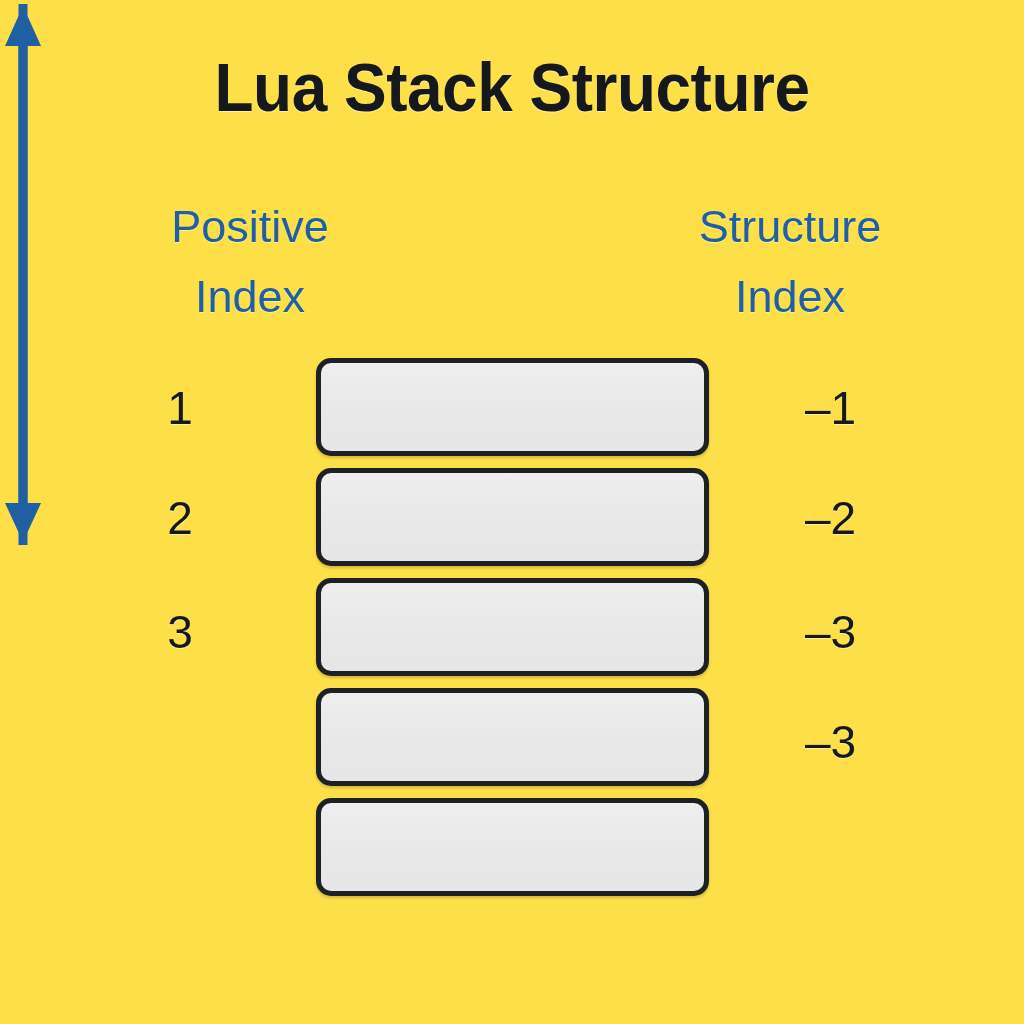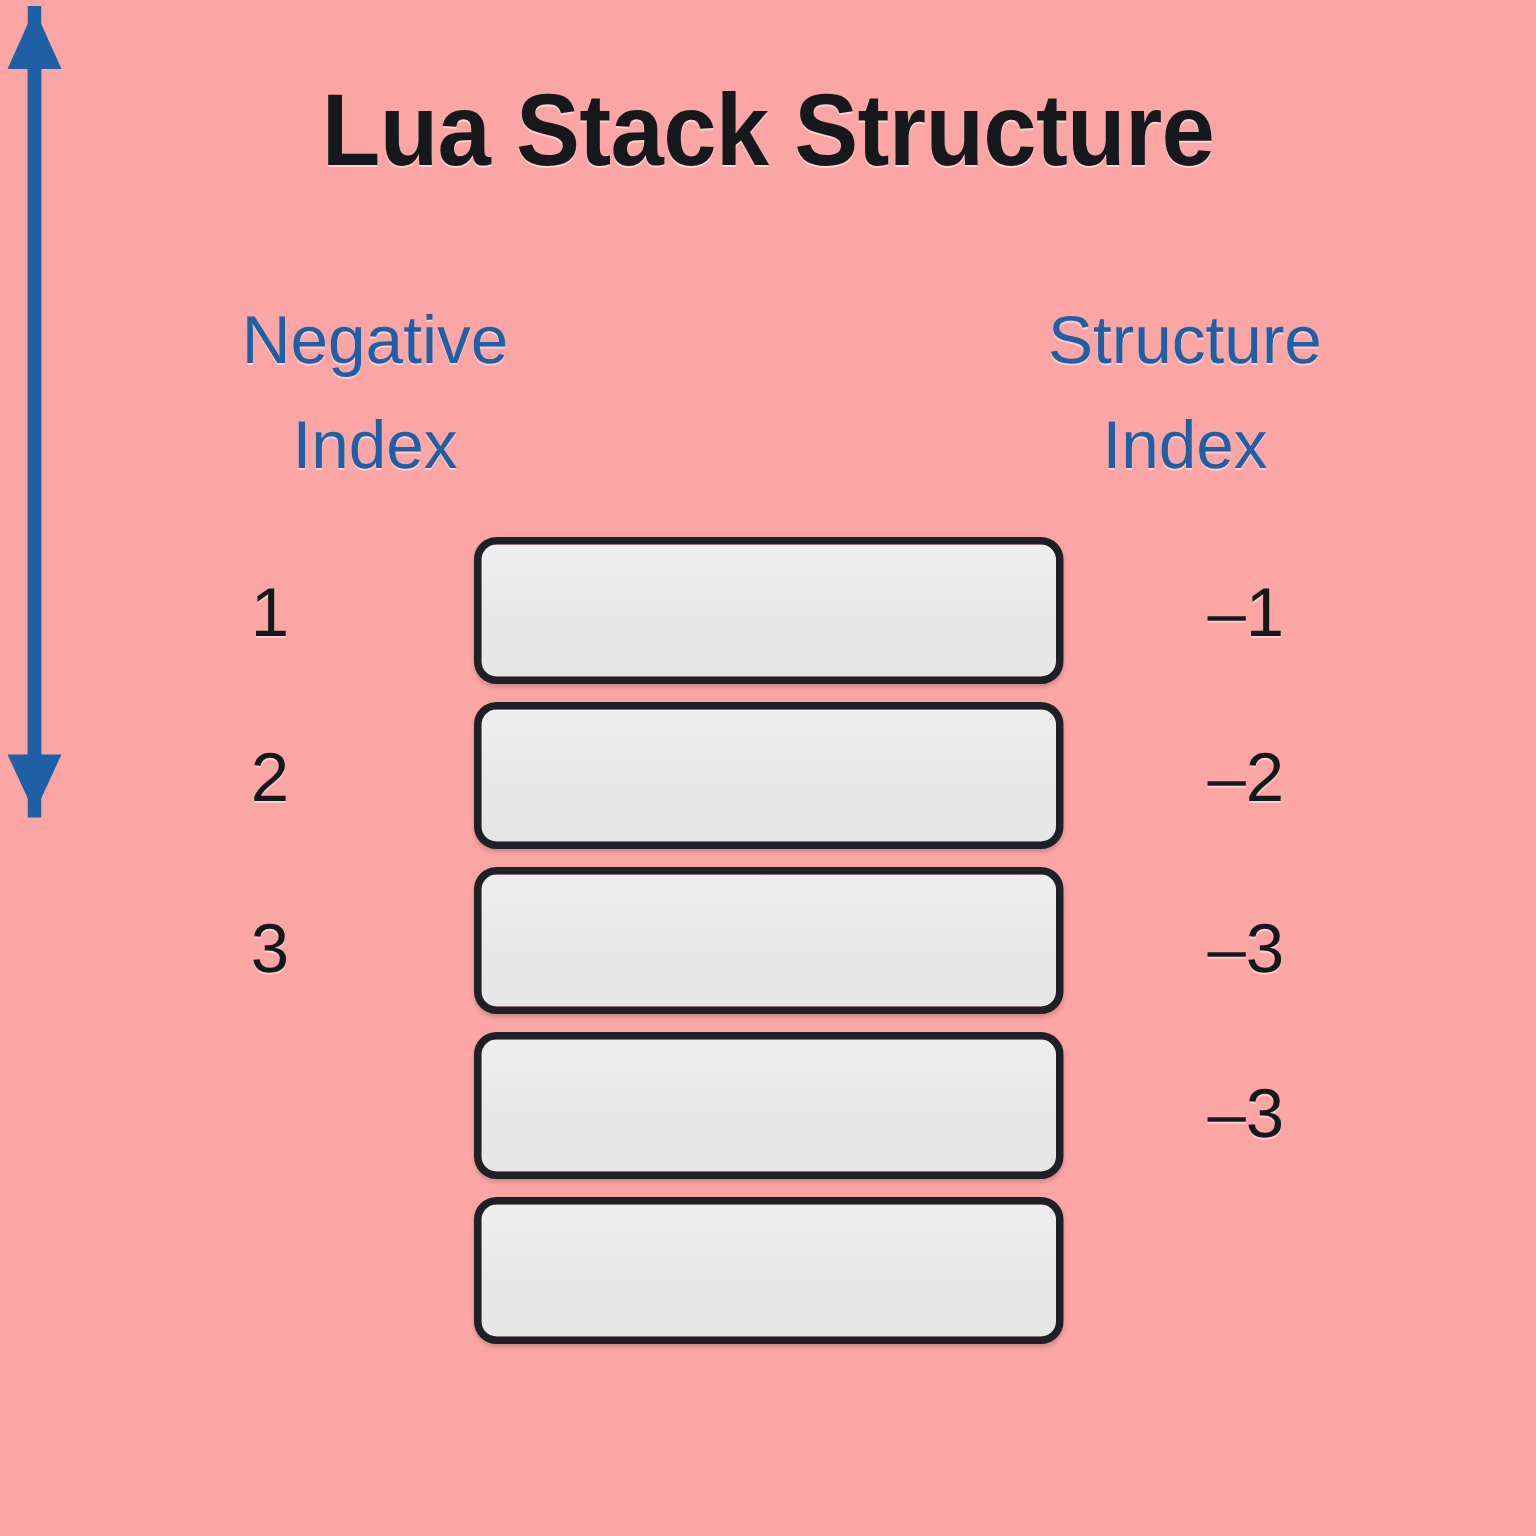--- a/index.html
+++ b/index.html
@@ -11,21 +11,21 @@
     height: 1024px;
     background: #f7f6f1;
     font-family: "Liberation Sans", sans-serif;
     overflow: hidden;
   }
 
   #canvas {
     position: relative;
     width: 1024px;
     height: 1024px;
-    background: #fca5a5;
+    background: #fde047;
   }
 
   
   #title {
     position: absolute;
     left: 0;
     top: 48px;
     width: 1024px;
     text-align: center;
     font-size: 68px;
@@ -109,21 +109,21 @@
   #arrow-up-wrap   { left: 228px; top: 348px; }
   #arrow-down-wrap { left: 755px; top: 348px; }
 </style>
 </head>
 <body>
 
 <div id="canvas">
 
   <div id="title">Lua Stack Structure</div>
 
-  <div class="col-header" id="header-positive">Negative
+  <div class="col-header" id="header-positive">Positive
 Index</div>
 
   <div class="col-header" id="header-negative">Structure
 Index</div>
 
   <div id="arrow-up-wrap">
     <svg class="arrow-svg" width="46" height="548" viewBox="0 0 46 548">
       <path d="M23 6 L41 46 L5 46 Z" fill="#1f5fa3"></path>
       <rect x="18.5" y="44" width="9" height="501" fill="#1f5fa3"></rect>
     </svg>

